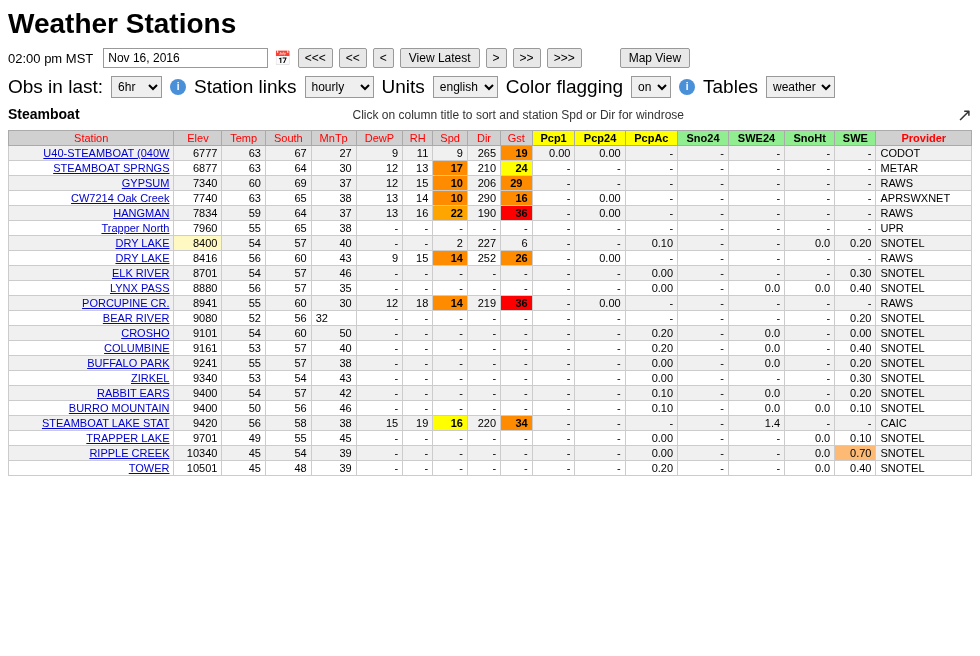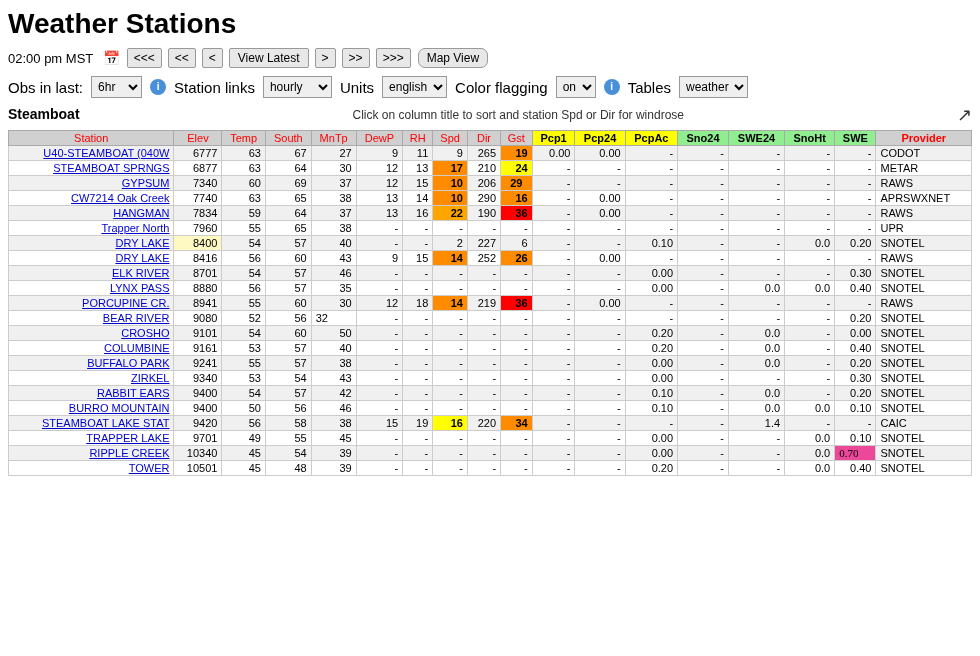--- a/index.html
+++ b/index.html
@@ -12,21 +12,21 @@
     .cal-icon { cursor: pointer; font-size: 14px; }
     button.nav-btn {
       border: 1px solid #999; background: #e8e8e8; padding: 2px 6px;
       cursor: pointer; font-size: 12px; border-radius: 2px;
     }
     button.view-btn {
       border: 1px solid #999; background: #e8e8e8; padding: 2px 8px;
       cursor: pointer; font-size: 12px; border-radius: 2px;
     }
     select.ctrl { border: 1px solid #999; padding: 2px 2px; font-size: 12px; }
-    label.ctrl-label { font-size: 15px; }
+    label.ctrl-label { font-size: 19px; }
     .info-icon {
       display: inline-block; width: 16px; height: 16px; border-radius: 50%;
       background: #4a90d9; color: white; text-align: center; line-height: 16px;
       font-size: 10px; font-weight: bold; cursor: pointer;
     }
     .section-title { font-size: 14px; font-weight: bold; margin-bottom: 2px; }
     .sort-hint { font-size: 12px; color: #333; text-align: center; flex: 1; }
     .arrow-indicator { font-size: 18px; color: #333; }
 
     table { border-collapse: collapse; width: 100%; font-size: 11px; }
@@ -51,29 +51,30 @@
 
     .header-section { display: flex; align-items: center; margin-bottom: 4px; }
   </style>
 </head>
 <body>
 
 <h1>Weather Stations</h1>
 
 <div class="toolbar">
   <span class="time-display">02:00 pm MST</span>
+  <input class="date-input" type="text" value="Nov 16, 2016" style="">
   <span class="cal-icon">📅</span>
   <button class="nav-btn">&lt;&lt;&lt;</button>
   <button class="nav-btn">&lt;&lt;</button>
   <button class="nav-btn">&lt;</button>
   <button class="view-btn">View Latest</button>
   <button class="nav-btn">&gt;</button>
   <button class="nav-btn">&gt;&gt;</button>
   <button class="nav-btn">&gt;&gt;&gt;</button>
-  <button class="view-btn" style="margin-left:1px;border-radius:7px;">Map View</button>
+  <button class="view-btn" style="margin-left:32px;">Map View</button>
 </div>
 
 <div class="toolbar-row2">
   <label class="ctrl-label">Obs in last:</label>
   <select class="ctrl">
     <option>6hr</option><option>1hr</option><option>2hr</option><option>3hr</option><option>12hr</option><option>24hr</option>
   </select>
   <span class="info-icon">i</span>
   <label class="ctrl-label">Station links</label>
   <select class="ctrl">
@@ -534,21 +535,21 @@
         <td style="text-align: right; background: rgb(240, 240, 240);">-</td>
         <td style="text-align: right; background: rgb(240, 240, 240);">-</td>
         <td style="text-align: right; background: rgb(240, 240, 240);">-</td>
         <td style="text-align: right; background: rgb(240, 240, 240);">-</td>
         <td style="text-align: right; background: rgb(240, 240, 240);">-</td>
         <td style="text-align: right; background: rgb(240, 240, 240);">-</td>
         <td style="text-align: right; background: rgb(240, 240, 240);">0.00</td>
         <td style="text-align: right; background: rgb(240, 240, 240);">-</td>
         <td style="text-align: right; background: rgb(240, 240, 240);">-</td>
         <td style="text-align: right; background: rgb(240, 240, 240);">0.0</td>
-        <td style="text-align: left; background: #ec4899; font-family: Liberation Serif, serif;">0.70</td>
+        <td style="text-align: right; background: #fdba74;">0.70</td>
         <td style="text-align: left; background: rgb(240, 240, 240);">SNOTEL</td>
       </tr>
       <tr>
         <td style="text-align: right; cursor: pointer; color: rgb(0, 0, 204); text-decoration: underline; background: rgb(255, 255, 255);">TOWER</td>
         <td style="text-align: right; background: rgb(255, 255, 255);">10501</td>
         <td style="text-align: right; background: rgb(255, 255, 255);">45</td>
         <td style="text-align: right; background: rgb(255, 255, 255);">48</td>
         <td style="text-align: right; background: rgb(255, 255, 255);">39</td>
         <td style="text-align: right; background: rgb(255, 255, 255);">-</td>
         <td style="text-align: right; background: rgb(255, 255, 255);">-</td>

